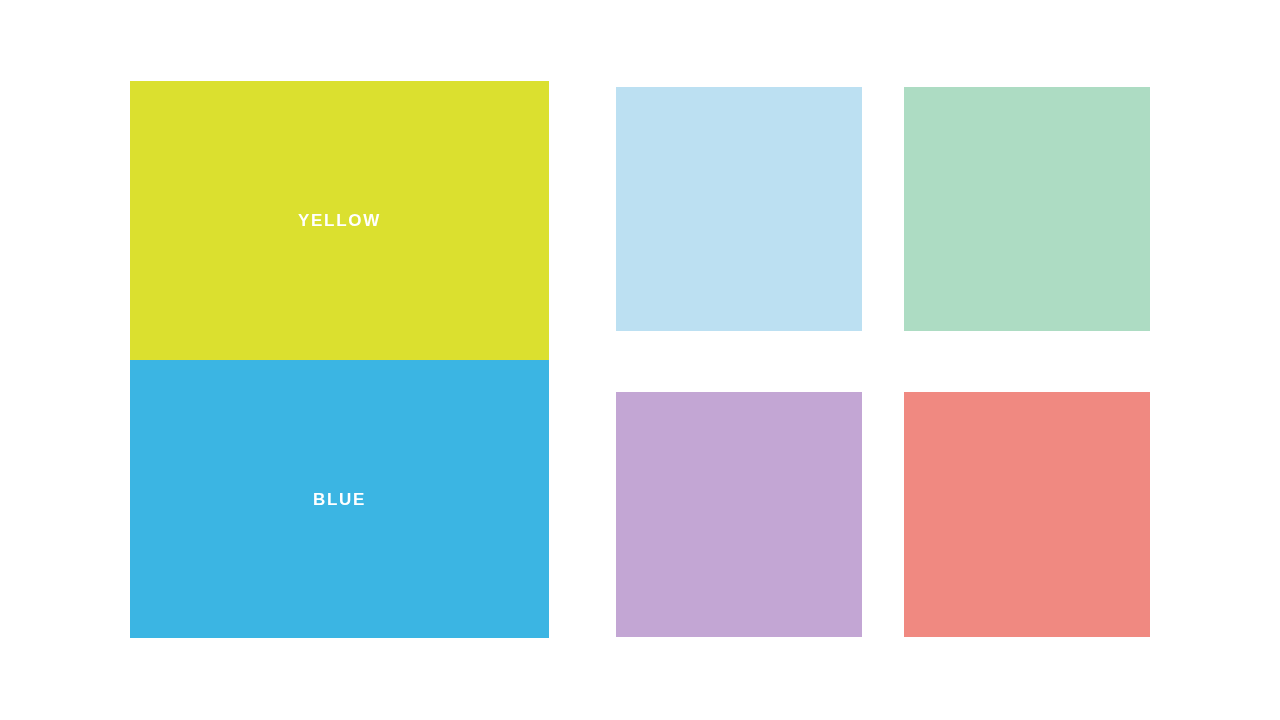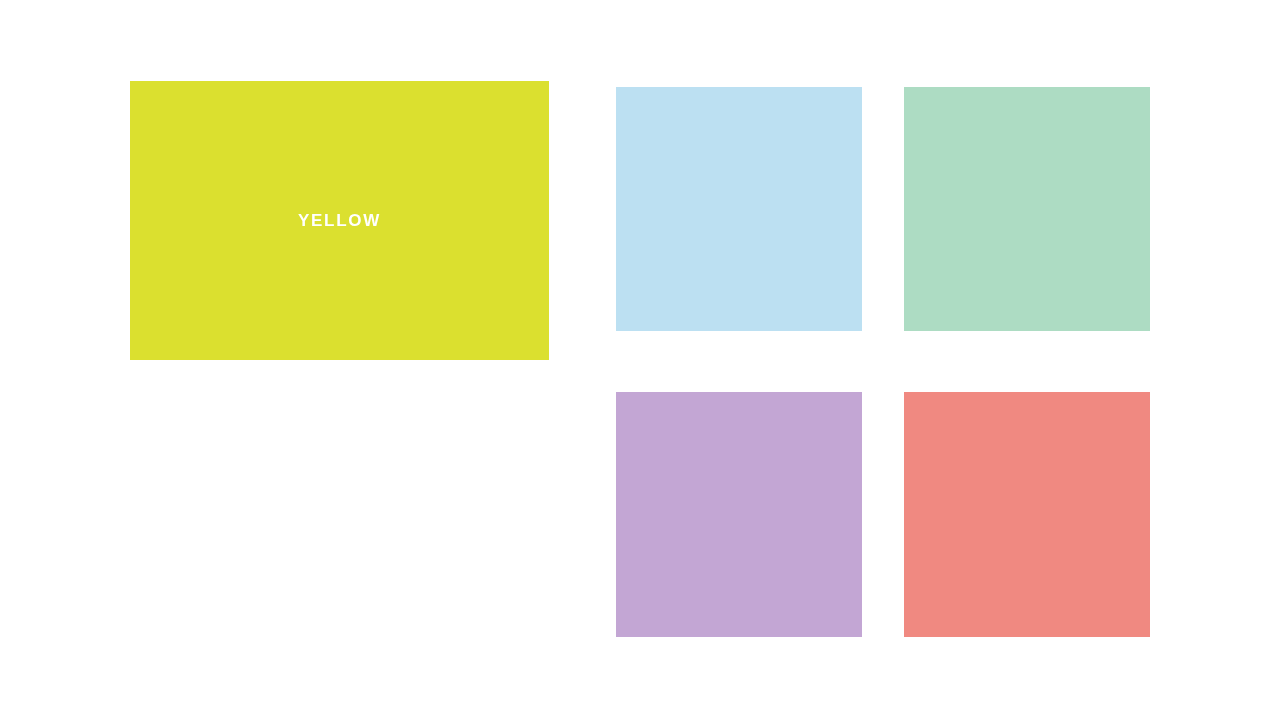--- a/index.html
+++ b/index.html
@@ -88,20 +88,23 @@
 <body style="background: rgb(255, 255, 255);">
 
 <div id="canvas" style="background: rgb(255, 255, 255);">
 
   <div class="left-column">
 
     <div class="color-block yellow-block" style="background-color: rgb(219, 224, 47);">
       <span class="block-label" style="color: rgb(255, 255, 255);">YELLOW</span>
     </div>
 
+    <div class="color-block blue-block" style="background-color: rgb(59, 181, 227);">
+      <span class="block-label" style="color: rgb(255, 255, 255);">BLUE</span>
+    </div>
 
   </div>
 
   <div class="swatch-grid">
 
     <div class="swatch" style="background-color: rgb(188, 224, 242);"></div>
 
     <div class="swatch" style="background-color: rgb(173, 220, 195);"></div>
 
     <div class="swatch" style="background-color: rgb(195, 166, 212);"></div>

